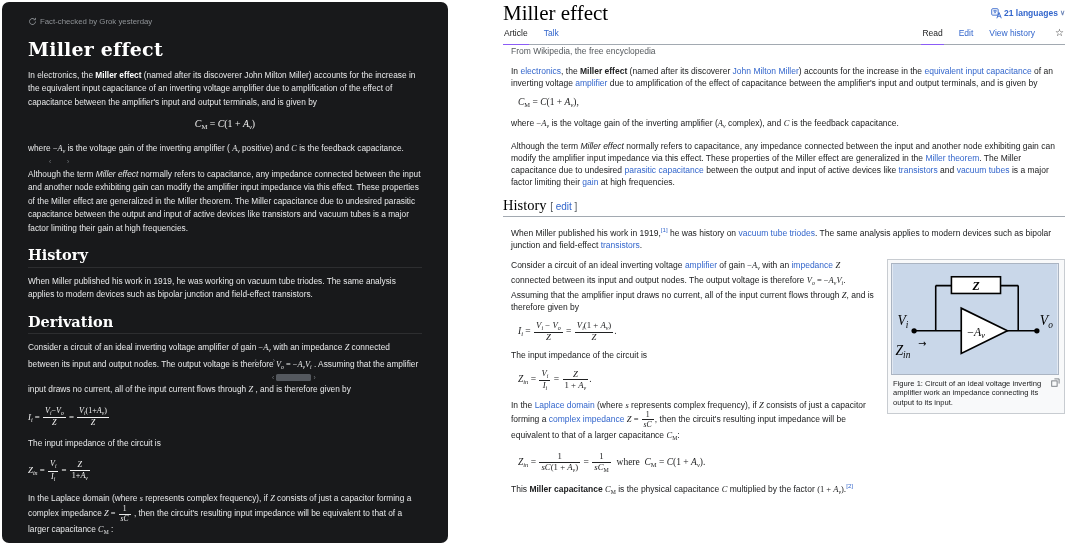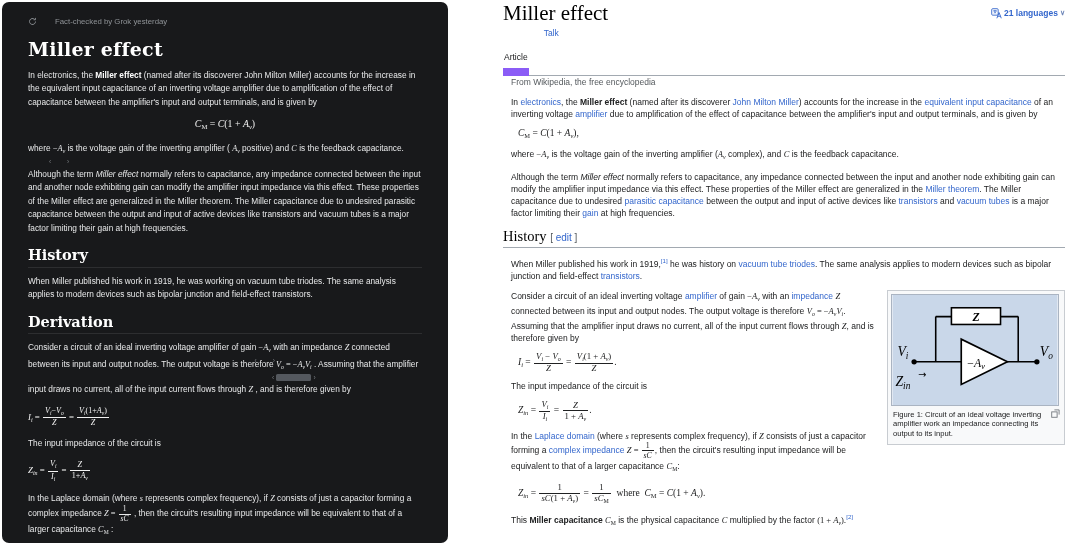--- a/index.html
+++ b/index.html
@@ -3,39 +3,39 @@
 <meta charset="utf-8">
 <style>
   * { box-sizing: border-box; }
   html,body { margin:0; padding:0; width:1080px; height:550px; background:#fff; overflow:hidden; }
   .page { position:relative; width:1080px; height:550px; background:#fff; font-family:"Liberation Sans",sans-serif; }
 
   
   .lp { position:absolute; left:2px; top:2px; width:446px; height:541px; background:#18191b;
         border-radius:7px; padding:13px 26px 10px 26px; color:#e8e9ea;
         font-size:8.3px; line-height:13.5px; }
-  .lp .fc { display:flex; align-items:center; gap:18px; color:#8f9397; font-size:7.8px; margin-bottom:9px; }
+  .lp .fc { display:flex; align-items:center; gap:3px; color:#8f9397; font-size:7.8px; margin-bottom:9px; }
   .lp h1 { font-family:"DejaVu Serif",serif; font-size:19px; line-height:22px; color:#fff; margin:0 0 9px 0; font-weight:bold; letter-spacing:.2px; }
   .lp h2 { font-family:"DejaVu Serif",serif; font-size:14.5px; color:#fff; margin:13px 0 7px 0; padding-bottom:5px; border-bottom:1px solid #2d2e30; font-weight:bold; }
   .lp p { margin:0 0 9px 0; }
   .lp .s-b { font-weight:bold; color:#fff; }
   .lf { font-family:"DejaVu Serif",serif; font-size:8.8px; line-height:11px; color:#f2f2f2; margin:3px 0 9px 0; }
   .lf.center { text-align:center; font-size:9.8px; margin:6px 0 10px 0; }
 
   
   .rp { position:absolute; left:503px; top:0; width:562px; height:550px; color:#202122;
         font-size:8.5px; line-height:12px; padding-top:7px; }
   .rp-head { display:flex; justify-content:space-between; align-items:center; }
   .rp-head h1 { font-family:"Liberation Serif",serif; font-weight:normal; font-size:21px; margin:0; color:#000; }
   .langbtn { color:#3366cc; font-size:8.5px; font-weight:bold; display:flex; align-items:center; gap:2px; cursor:pointer; }
   .langbtn .chev { color:#6e86b8; font-size:7px; }
   .rp-tabs { display:flex; justify-content:space-between; align-items:flex-end; border-bottom:1px solid #a2a9b1; margin-top:5px; }
   .tabset { display:flex; gap:14px; }
   .tab { padding:3px 1px 5px 1px; color:#3366cc; cursor:pointer; }
-  .tab.active { color:#202122; border-bottom:8px solid #8b5cf6; margin-bottom:-1px;margin-top:24px; }
+  .tab.active { color:#202122; border-bottom:1px solid #8b5cf6; margin-bottom:-1px; }
   .star { color:#202122; font-size:10px; margin-left:4px; cursor:pointer; }
   .sitesub { color:#54595d; margin:7px 0 9px 0; }
   .rp p { margin:0 0 8px 8px; }
   .rp h2 { font-family:"Liberation Serif",serif; font-weight:normal; font-size:14.5px; color:#000;
            border-bottom:1px solid #a2a9b1; padding-bottom:3px; margin:11px 0 7px 0; }
   .editsection { font-size:10px; font-family:"Liberation Sans",sans-serif; }
   .rf { font-family:"Liberation Serif",serif; font-size:9.5px; line-height:11px; margin:3px 0 7px 15px; color:#202122; }
   .s-eb { color:#54595d; }
 
   
@@ -120,20 +120,26 @@
         <span>21 languages</span>
         <span class="chev">∨</span>
       </div>
     </div>
 
     <div class="rp-tabs">
       <div class="tabset">
         <span class="tab active">Article</span>
         <span class="tab">Talk</span>
       </div>
+      <div class="tabset">
+        <span class="tab active">Read</span>
+        <span class="tab">Edit</span>
+        <span class="tab">View history</span>
+        <span class="tab star">☆</span>
+      </div>
     </div>
 
     <p class="sitesub">From Wikipedia, the free encyclopedia</p>
 
     <p><span class="s-p">In </span><span class="s-a">electronics</span><span class="s-p">, the </span><span class="s-b">Miller effect</span><span class="s-p"> (named after its discoverer </span><span class="s-a">John Milton Miller</span><span class="s-p">) accounts for the increase in the </span><span class="s-a">equivalent input capacitance</span><span class="s-p"> of an inverting voltage </span><span class="s-a">amplifier</span><span class="s-p"> due to amplification of the effect of capacitance between the amplifier's input and output terminals, and is given by</span></p>
     <div class="rf"><span class="s-mi">C</span><span class="s-rsub">M</span><span class="s-m"> = </span><span class="s-mi">C</span><span class="s-m">(1 + </span><span class="s-mi">A</span><span class="s-sub">v</span><span class="s-m">),</span></div>
     <p><span class="s-p">where </span><span class="s-m">−</span><span class="s-mi">A</span><span class="s-sub">v</span><span class="s-p"> is the voltage gain of the inverting amplifier (</span><span class="s-mi">A</span><span class="s-sub">v</span><span class="s-p"> complex), and </span><span class="s-mi">C</span><span class="s-p"> is the feedback capacitance.</span></p>
     <p><span class="s-p">Although the term </span><span class="s-i">Miller effect</span><span class="s-p"> normally refers to capacitance, any impedance connected between the input and another node exhibiting gain can modify the amplifier input impedance via this effect. These properties of the Miller effect are generalized in the </span><span class="s-a">Miller theorem</span><span class="s-p">. The Miller capacitance due to undesired </span><span class="s-a">parasitic capacitance</span><span class="s-p"> between the output and input of active devices like </span><span class="s-a">transistors</span><span class="s-p"> and </span><span class="s-a">vacuum tubes</span><span class="s-p"> is a major factor limiting their </span><span class="s-a">gain</span><span class="s-p"> at high frequencies.</span></p>
 
     <h2><span>History</span> <span class="editsection"><span class="s-eb">[ </span><span class="s-a">edit</span><span class="s-eb"> ]</span></span></h2>

